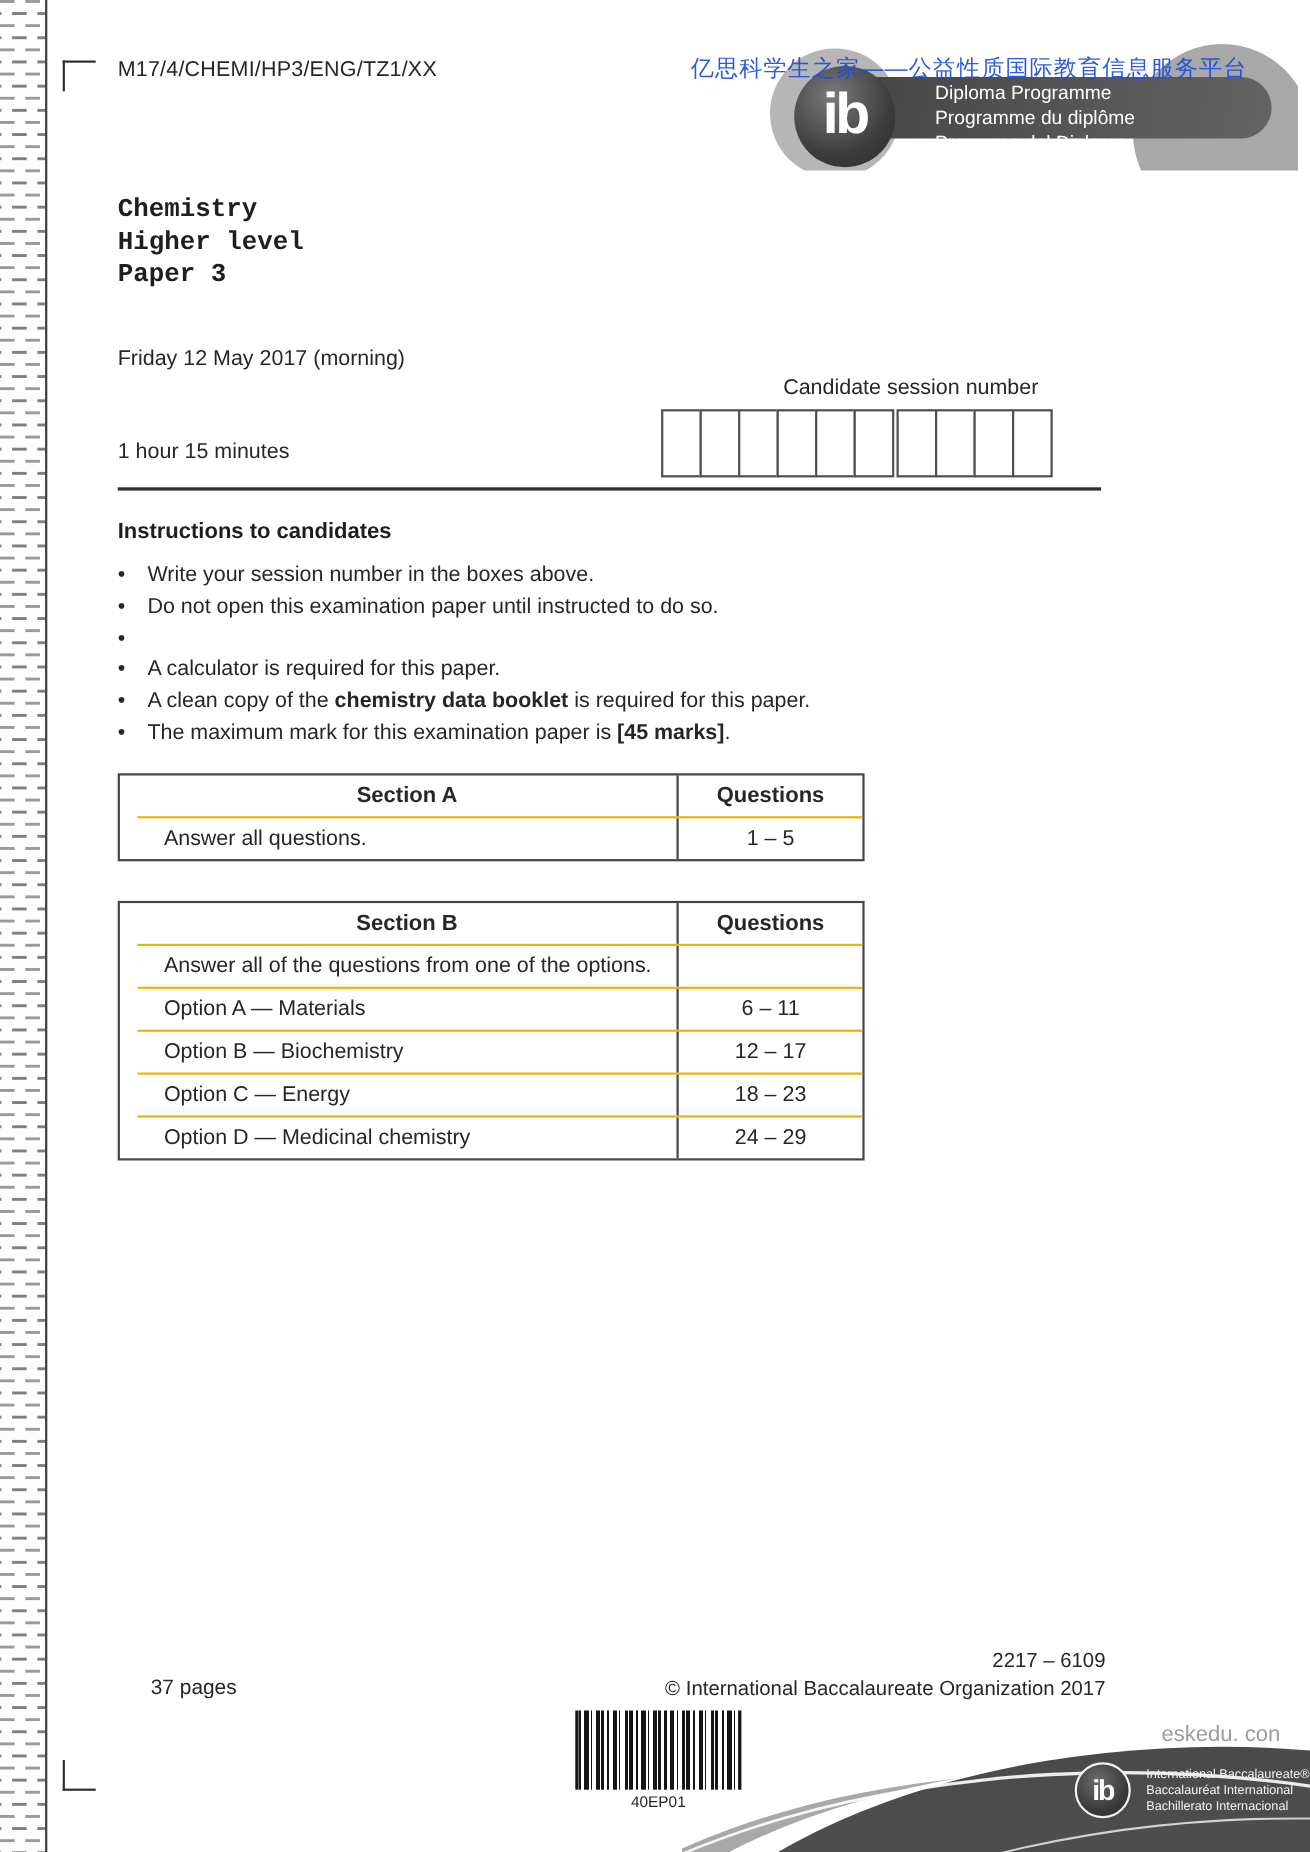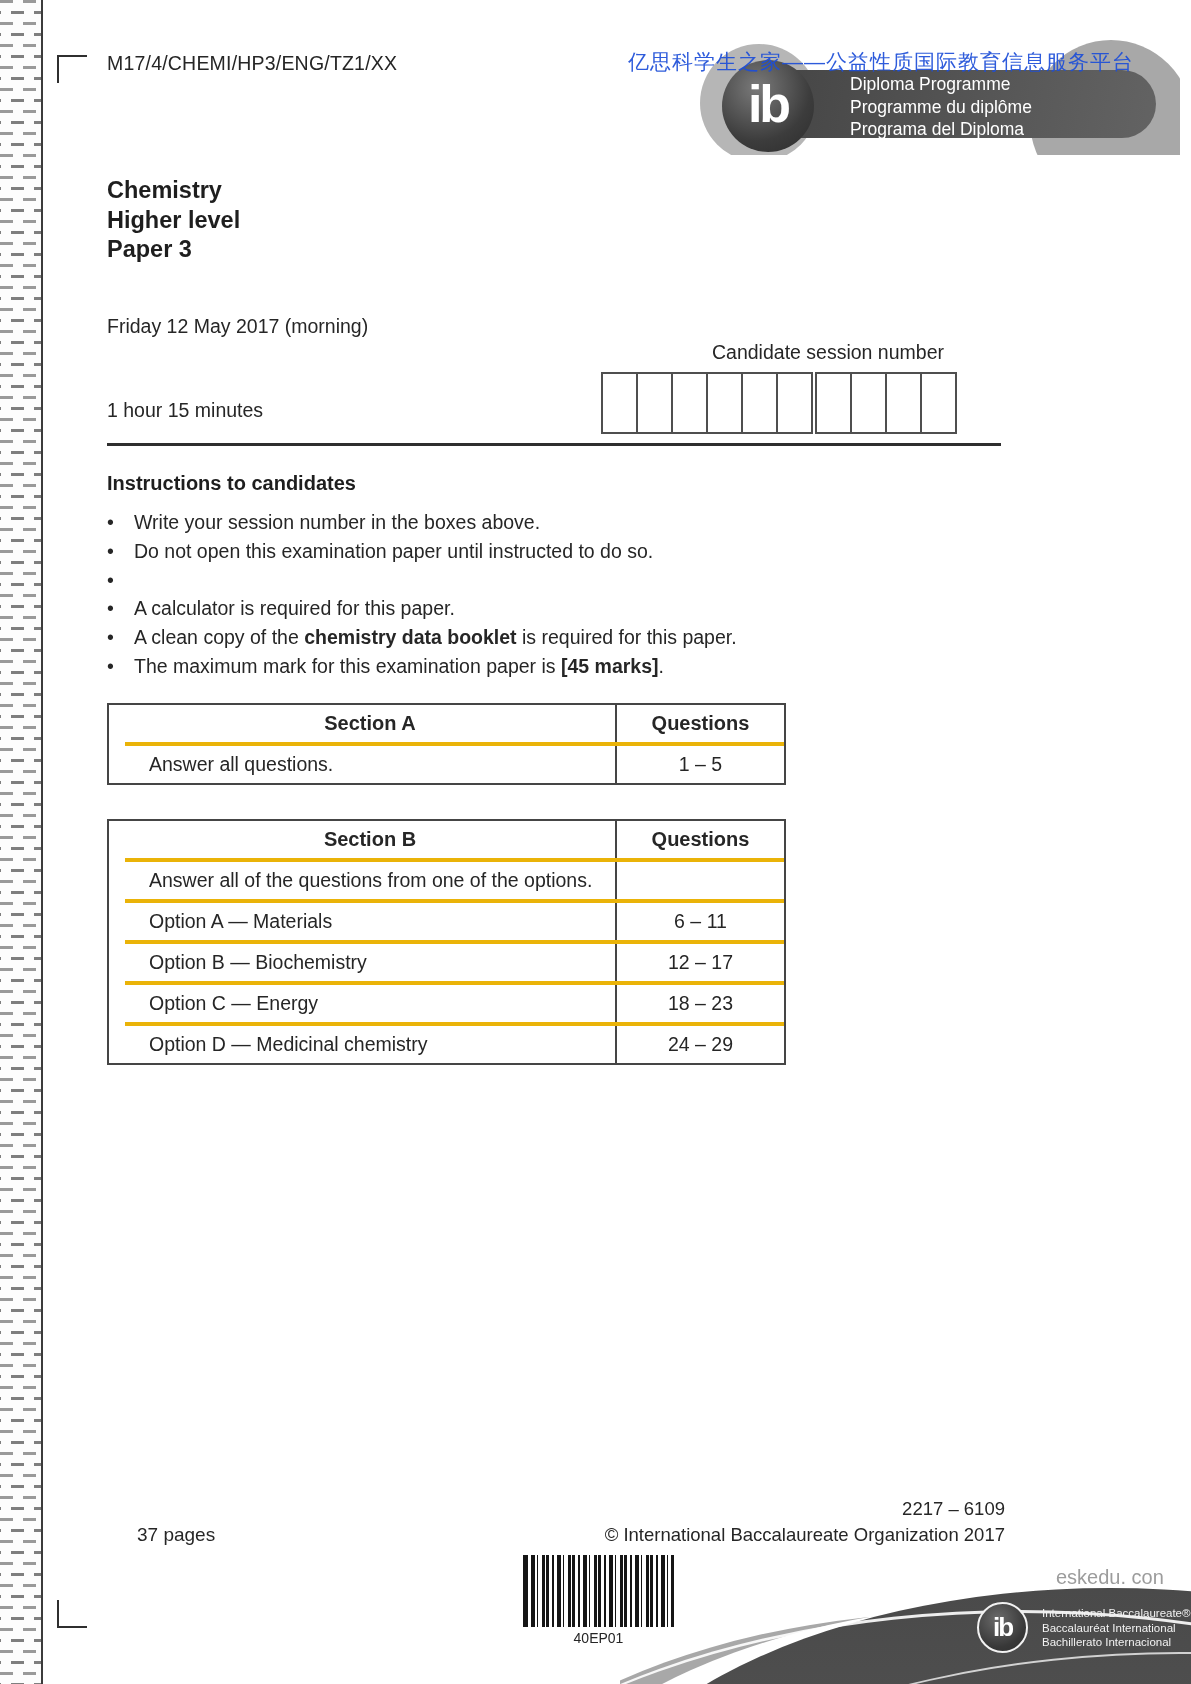--- a/index.html
+++ b/index.html
@@ -22,54 +22,54 @@
   .mark{position:absolute;width:28px;height:26px;}
   .mark.tl{left:57px;top:55px;border-top:2.5px solid #2f2f2f;border-left:2.5px solid #2f2f2f;}
   .mark.tr{left:1104px;top:55px;border-top:2.5px solid #2f2f2f;border-right:2.5px solid #2f2f2f;}
   .mark.bl{left:57px;top:1600px;border-bottom:2.5px solid #2f2f2f;border-left:2.5px solid #2f2f2f;}
   
   .paper-code{position:absolute;left:107px;top:52px;font-size:19.5px;letter-spacing:.2px;}
   .logo-wrap{position:absolute;left:680px;top:40px;width:500px;height:115px;overflow:hidden;}
   .logo-arc1{position:absolute;left:20px;top:4px;width:118px;height:118px;border-radius:50%;background:#b6b6b6;}
   .logo-arc2{position:absolute;left:350px;top:0;width:162px;height:162px;border-radius:50%;background:#a8a8a8;}
   .logo-swoosh{
-    position:absolute;left:90px;top:30px;width:386px;height:68px;
+    position:absolute;left:90px;top:30px;width:386px;height:56px;
     background:linear-gradient(100deg,#454545,#636363);
     border-radius:22px 46px 46px 22px;
   }
   .logo-swoosh .lines{position:absolute;left:80px;top:3px;color:#fff;font-size:17.5px;line-height:22.5px;}
   .logo-circle{
     position:absolute;left:42px;top:20px;width:92px;height:92px;border-radius:50%;
     background:radial-gradient(circle at 38% 30%, #7a7a7a, #3c3c3c 62%, #2c2c2c 100%);
     display:flex;align-items:center;justify-content:center;
   }
   .logo-circle .ib{color:#fff;font-size:52px;font-weight:bold;line-height:1;letter-spacing:-3px;transform:translateY(-2px);}
   .wm-top{
     position:absolute;left:628px;top:48px;width:540px;
     font-size:21px;letter-spacing:1px;color:#1d4ed8;opacity:.92;z-index:6;white-space:nowrap;
   }
   
-  .title{position:absolute;left:107px;top:176px;font-size:23.5px;font-weight:bold;line-height:29.5px;color:#1e1e1e;}
+  .title{position:absolute;left:107px;top:176px;font-size:23.5px;font-weight:bold;line-height:29.5px;color:#1e1e1e;font-family:Liberation Mono, monospace;}
   .exam-date{position:absolute;left:107px;top:315px;font-size:19.5px;}
   .session-label{position:absolute;left:712px;top:341px;font-size:19.5px;}
   .session-grid{position:absolute;left:601px;top:372px;display:flex;align-items:stretch;height:62px;}
   .session-grid .cell{width:33px;border:2px solid #4f4f4f;margin-left:-2px;background:#fff;}
   .session-grid .cell:first-child{margin-left:0;}
   .session-grid .gap{width:4px;}
   .duration{position:absolute;left:107px;top:399px;font-size:19.5px;}
   .rule{position:absolute;left:107px;top:443px;width:894px;height:2.5px;background:#2f2f2f;}
   
   .instr-head{position:absolute;left:107px;top:472px;font-size:20px;font-weight:bold;color:#1e1e1e;}
   .bullets{position:absolute;left:107px;top:508px;width:760px;font-size:19.5px;line-height:28.8px;}
   .bullets .li{display:flex;}
   .bullets .dot{width:27px;flex:0 0 27px;}
   .bullets b{font-weight:bold;}
   
   .tbl{position:absolute;left:107px;width:679px;border:2px solid #454545;box-sizing:border-box;background:#fff;padding-left:16px;}
-  .tbl .row{display:flex;border-top:4px solid #eab308;}
+  .tbl .row{display:flex;border-top:2px solid #eab308;}
   .tbl .row:first-child{border-top:none;}
   .tbl .c1{flex:0 0 490px;display:flex;align-items:center;padding-left:24px;box-sizing:border-box;font-size:19.5px;height:37px;}
   .tbl .c2{flex:1;display:flex;align-items:center;justify-content:center;border-left:2px solid #454545;font-size:19.5px;height:37px;}
   .tbl .hdr .c1{justify-content:center;padding-left:0;font-weight:bold;font-size:20px;}
   .tbl .hdr .c2{font-weight:bold;font-size:20px;}
   .tblA{top:703px;}
   .tblB{top:819px;}
   
   .ref-num{position:absolute;left:705px;top:1498px;width:300px;text-align:right;font-size:18.5px;}
   .copyright{position:absolute;left:505px;top:1524px;width:500px;text-align:right;font-size:18.5px;}

